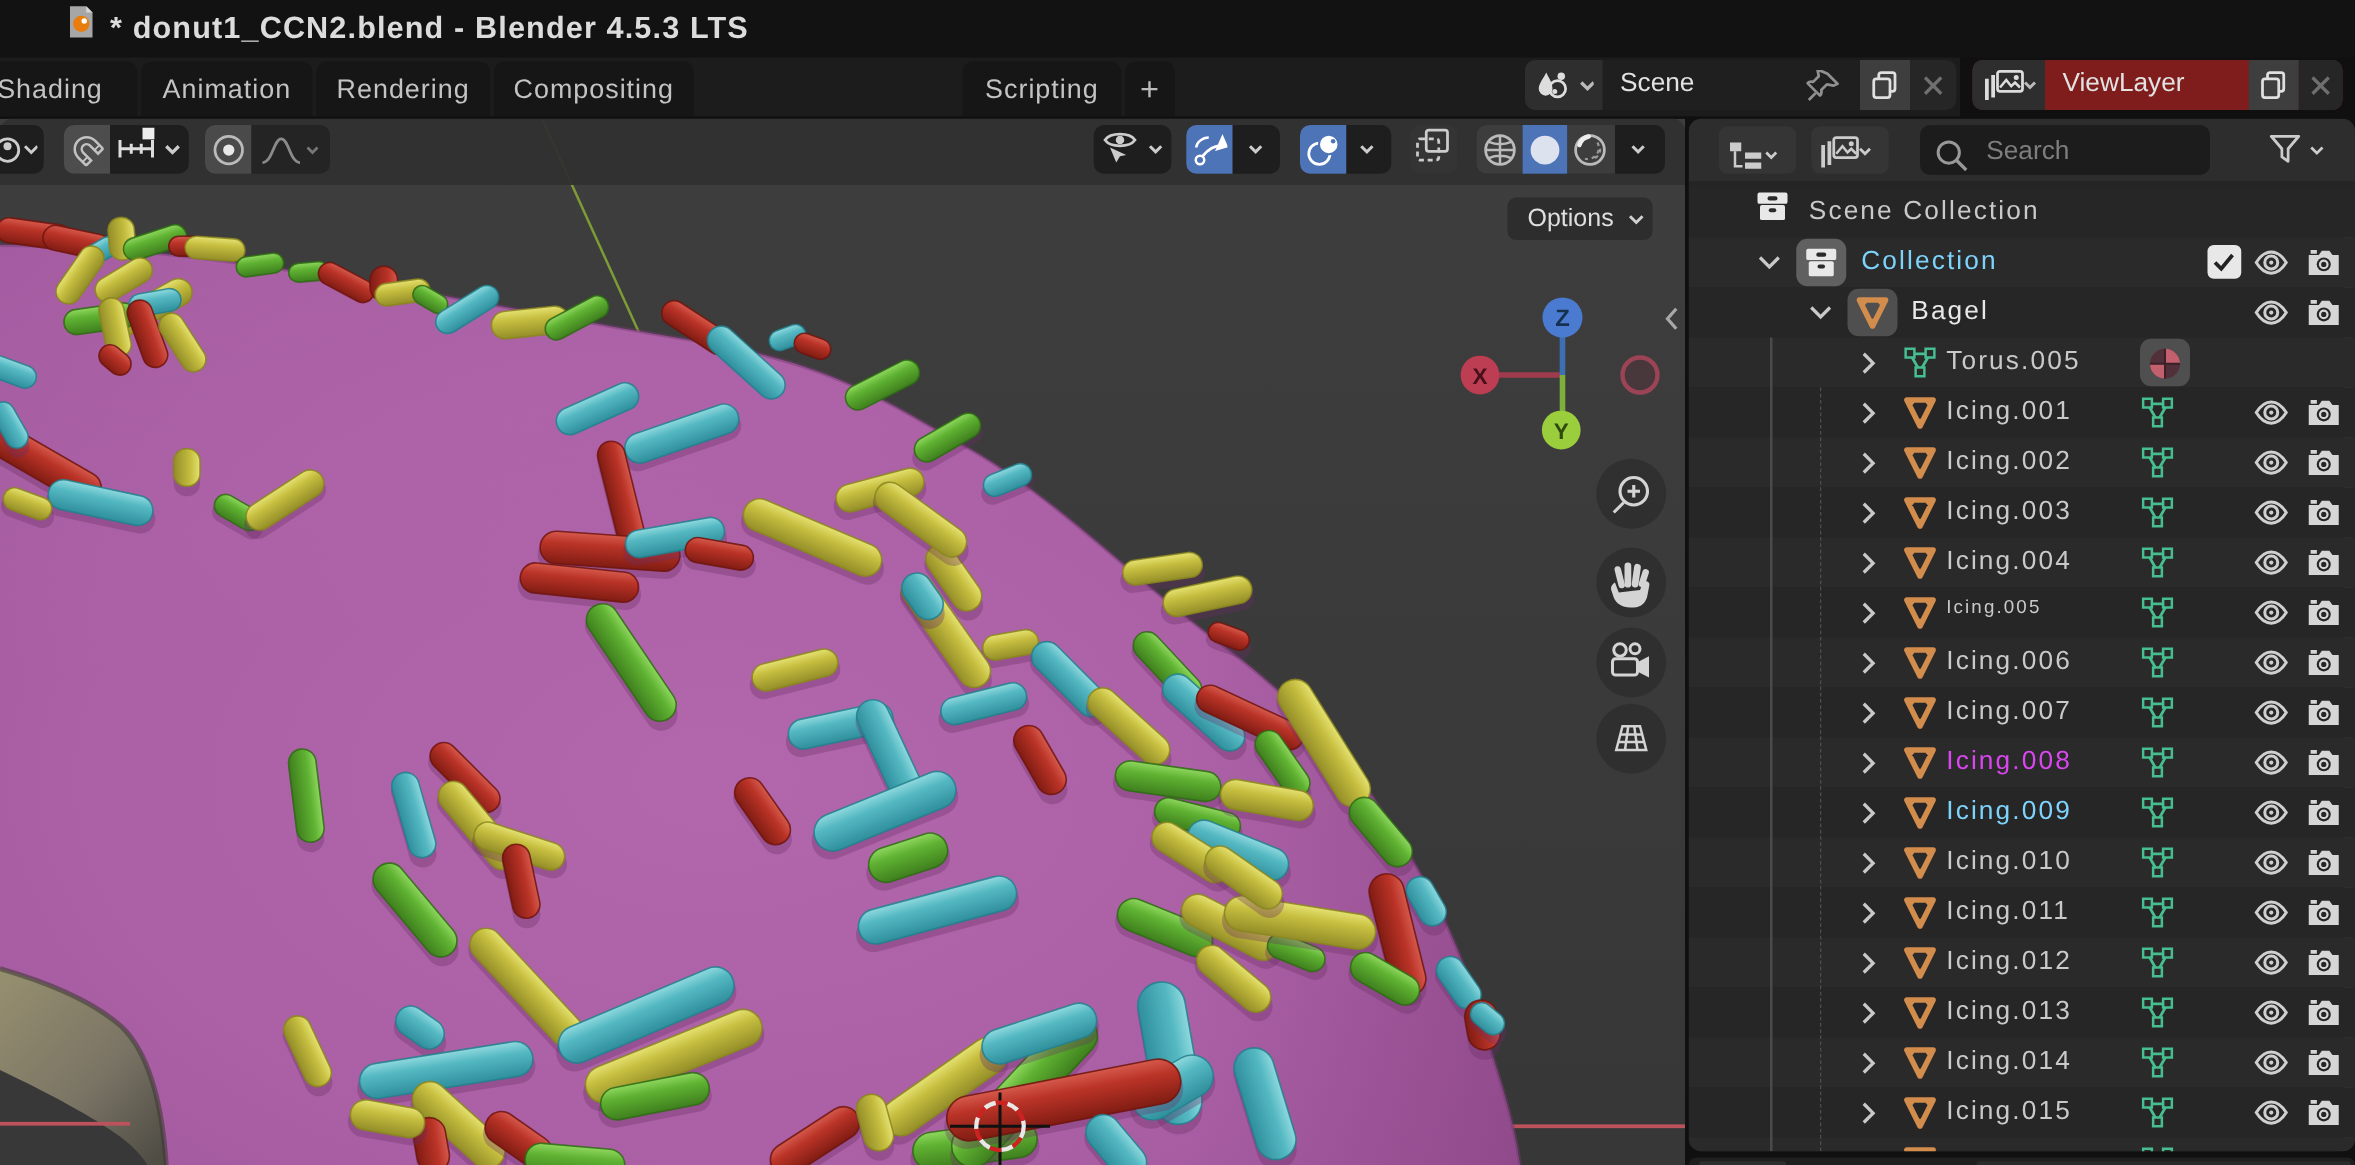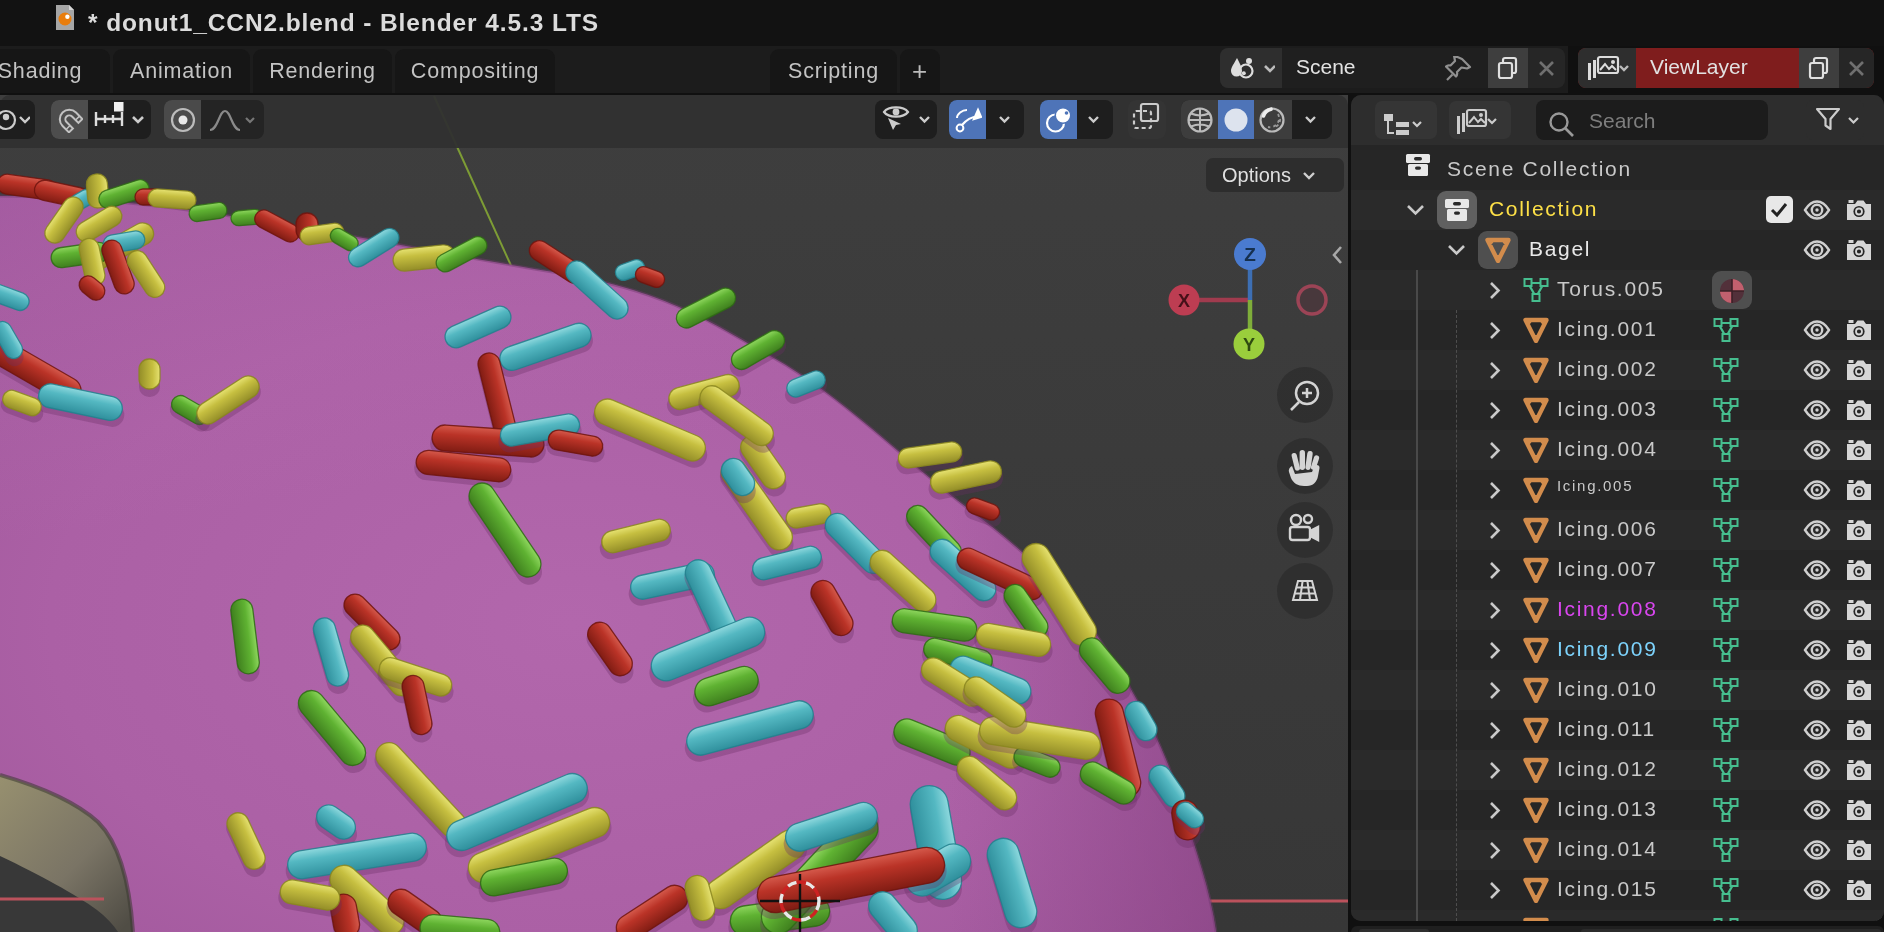--- a/index.html
+++ b/index.html
@@ -394,21 +394,21 @@
  <path d="M1310 531 l8 -4 v13 l-8 -4" fill="#d4d4d4"></path>
  <circle cx="1296" cy="520" r="5"></circle>
       <circle cx="1308" cy="519" r="4"></circle>
 </g>
 <g stroke="#d4d4d4" stroke-width="2" fill="none">
  <path d="M1298 581 h14 l5 19 h-24 z"></path>
  <path d="M1302.6 581 l-2.6 19 M1307.4 581 l2.6 19 M1296.5 587.5 h17 M1294.6 593.5 h20.8"></path>
 </g>
 <path d="M1341 247 l-7 8 7 8" stroke="#a8a8a8" stroke-width="2.6" fill="none"></path>
 </svg>
-<div class="abs" style="left:1206px;top:158px;width:138px;height:34px;background:#2d2d2d;border-radius:7px;z-index:2;color:#dfdfdf;font-size:20px;line-height:34px;text-align:left;padding-left:16px">Options
+<div class="abs" style="left:1206px;top:158px;width:116px;height:34px;background:#2d2d2d;border-radius:7px;z-index:2;color:#dfdfdf;font-size:20px;line-height:34px;text-align:left;padding-left:16px">Options
 <svg class="abs" style="left:96px;top:13px" width="14" height="10" viewBox="0 0 14 10">
       <path d="M2 2 l5 5 5-5" stroke="#cfcfcf" stroke-width="2.4" fill="none"></path>
     </svg></div>
 <div id="vpheader">
     <div class="hbtn" style="left:-30px;width:65px;background:#1e1e1e"></div>
     <svg width="30" height="30" viewBox="0 0 30 30" style="position:absolute;left:0px;top:10px">
       <circle cx="6" cy="15" r="9" fill="none" stroke="#ccc" stroke-width="2.2"></circle>
       <circle cx="6" cy="12" r="3.2" fill="#ccc"></circle>
       <path d="M20 12 l5 5 5-5" stroke="#ccc" stroke-width="2.4" fill="none"></path>
     </svg>
@@ -589,21 +589,21 @@
       <use href="#i-box"></use>
     </svg>
     <div class="abs" style="left:96px;top:62px;font-size:21px;letter-spacing:1.7px;color:#c9c9c9;white-space:nowrap">Scene Collection</div>
     <svg class="abs" style="left:55px;top:107px" width="19" height="14" viewBox="0 0 19 14">
       <use href="#i-chevd"></use>
     </svg>
     <div class="abs" style="left:86px;top:96px;width:40px;height:38px;background:#606060;border-radius:9px"></div>
     <svg class="abs" style="left:93px;top:102px" width="26" height="26" viewBox="0 0 26 26">
       <use href="#i-box"></use>
     </svg>
-    <div class="abs" style="left:138px;top:102px;font-size:21px;letter-spacing:1.7px;color:#fde047;white-space:nowrap">Collection</div>
+    <div class="abs" style="left:138px;top:102px;font-size:21px;letter-spacing:1.7px;color:#7dd3fc;white-space:nowrap">Collection</div>
     <div class="abs" style="left:415px;top:101px;width:27px;height:27px;background:#e8e8e8;border-radius:5px"></div>
     <svg class="abs" style="left:419px;top:106px" width="19" height="17" viewBox="0 0 19 17">
       <path d="M2 9 l5 5 9-11" stroke="#222" stroke-width="3" fill="none"></path>
     </svg>
     <svg class="abs" style="left:452px;top:102px" width="28" height="26" viewBox="0 0 28 26">
       <use href="#i-eye"></use>
     </svg>
     <svg class="abs" style="left:494px;top:101px" width="28" height="28" viewBox="0 0 28 28">
       <use href="#i-cam"></use>
     </svg>

